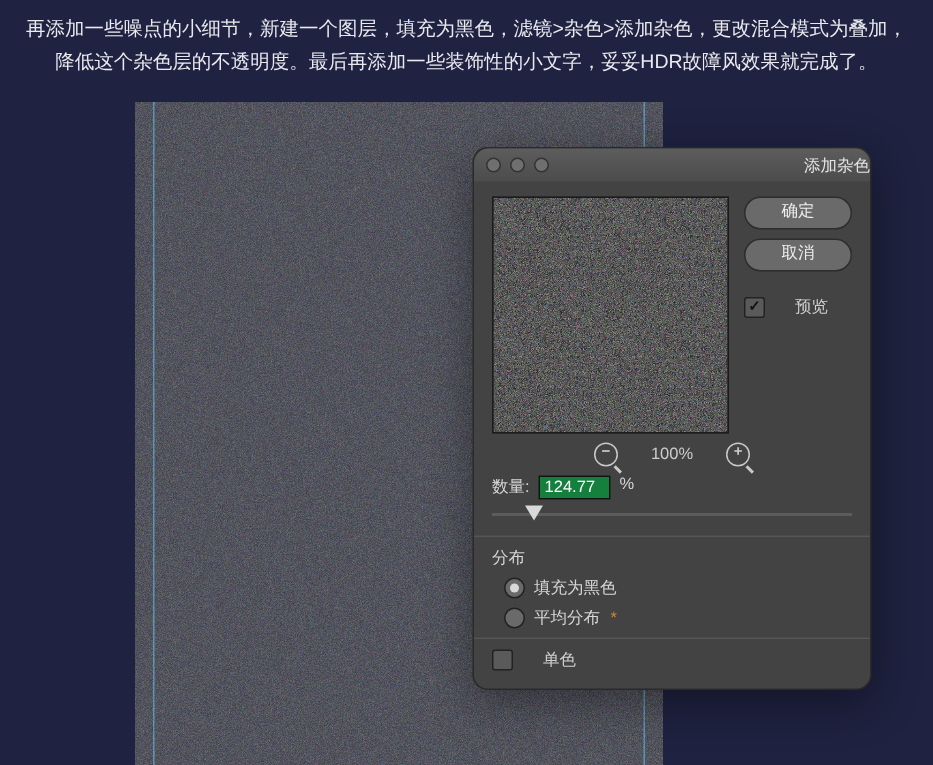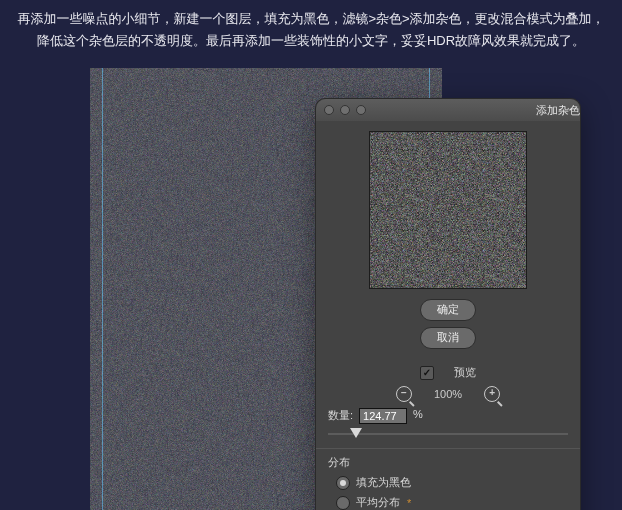--- a/index.html
+++ b/index.html
@@ -9,35 +9,35 @@
   .noise-canvas{position:absolute;top:68px;left:90px;width:352px;height:442px;overflow:hidden;}
   .noise-canvas svg{width:100%;height:100%;display:block;}
   .guide-left,.guide-right{position:absolute;top:0;bottom:0;width:1px;background:rgba(100,200,255,.55);}
   .guide-left{left:12px;} .guide-right{right:12px;}
   .dialog{position:absolute;top:98px;left:315px;width:264px;background:#434343;border:1px solid #2a2a2a;border-radius:10px;box-shadow:0 8px 30px rgba(0,0,0,.4);color:#d7d7d7;font-size:11px;}
   .titlebar{height:22px;background:linear-gradient(#5d5d5d,#4c4c4c);border-radius:10px 10px 0 0;display:flex;align-items:center;position:relative;}
   .traffic{display:flex;gap:6px;margin-left:8px;}
   .traffic span{width:10px;height:10px;border-radius:50%;background:#6f6f6f;display:block;border:1px solid #333;box-sizing:border-box;}
   .title{position:absolute;left:0;right:0;text-align:right;color:#e4e4e4;font-size:11px;}
   .body{padding:10px 12px 12px 12px;position:relative;}
-  .preview-row{display:flex;gap:10px;align-items:center;flex-direction:column;}
+  .preview-row{display:flex;gap:10px;align-items:flex-start;}
   .preview{width:156px;height:156px;border:1px solid #1c1c1c;background:#2b2b2b;overflow:hidden;}
   .preview svg{width:100%;height:100%;display:block;}
   .buttons{flex:1;display:flex;flex-direction:column;gap:6px;align-items:stretch;}
   .btn{background:#6a6a6a;border:1px solid #2d2d2d;border-radius:12px;height:20px;line-height:18px;text-align:center;color:#eee;font-size:11px;cursor:pointer;}
   .chk-row{display:flex;align-items:center;gap:20px;margin-top:10px;color:#d0d0d0;}
   .chk{width:12px;height:12px;background:#5a5a5a;border:1px solid #222;border-radius:2px;display:flex;align-items:center;justify-content:center;color:#111;font-size:10px;line-height:10px;cursor:pointer;}
   .chk.checked::after{content:"✓";color:#111;font-weight:bold;font-size:10px;}
   .zoom-row{display:flex;align-items:center;justify-content:center;gap:22px;margin-top:6px;color:#ccc;}
   .mag{width:14px;height:14px;border:1.5px solid #c9c9c9;border-radius:50%;position:relative;cursor:pointer;}
   .mag::after{content:"";position:absolute;width:6px;height:1.5px;background:#c9c9c9;transform:rotate(45deg);bottom:-3px;right:-4px;}
   .mag .sign{position:absolute;inset:0;text-align:center;line-height:12px;font-size:10px;font-weight:bold;}
   .zoom-val{font-size:11px;}
   .amount-row{display:flex;gap:6px;margin-top:6px;}
-  .amount-input{background:#737373;color:#fff;width:48px;height:16px;border:1px solid #111;font-size:11px;text-align:left;padding:0 3px;box-sizing:border-box;}
+  .amount-input{background:#15803d;color:#fff;width:48px;height:16px;border:1px solid #111;font-size:11px;text-align:left;padding:0 3px;box-sizing:border-box;}
   .slider{position:relative;height:16px;margin:2px 0 6px 0;}
   .slider .track{position:absolute;left:0;right:0;top:7px;height:2px;background:#5c5c5c;}
   .slider .thumb{position:absolute;top:2px;left:22px;width:0;height:0;border-left:6px solid transparent;border-right:6px solid transparent;border-top:10px solid #d9d9d9;cursor:pointer;}
   .hr{height:1px;background:#555;margin:6px -12px;}
   .section{margin-top:6px;}
   .radio-row{display:flex;align-items:center;gap:6px;margin:5px 0 5px 8px;cursor:pointer;}
   .radio{width:12px;height:12px;border-radius:50%;border:1px solid #222;background:#6a6a6a;display:flex;align-items:center;justify-content:center;}
   .radio.sel::after{content:"";width:6px;height:6px;border-radius:50%;background:#d9d9d9;}
   .ast{color:#c98a33;margin-left:1px;}
 </style>

